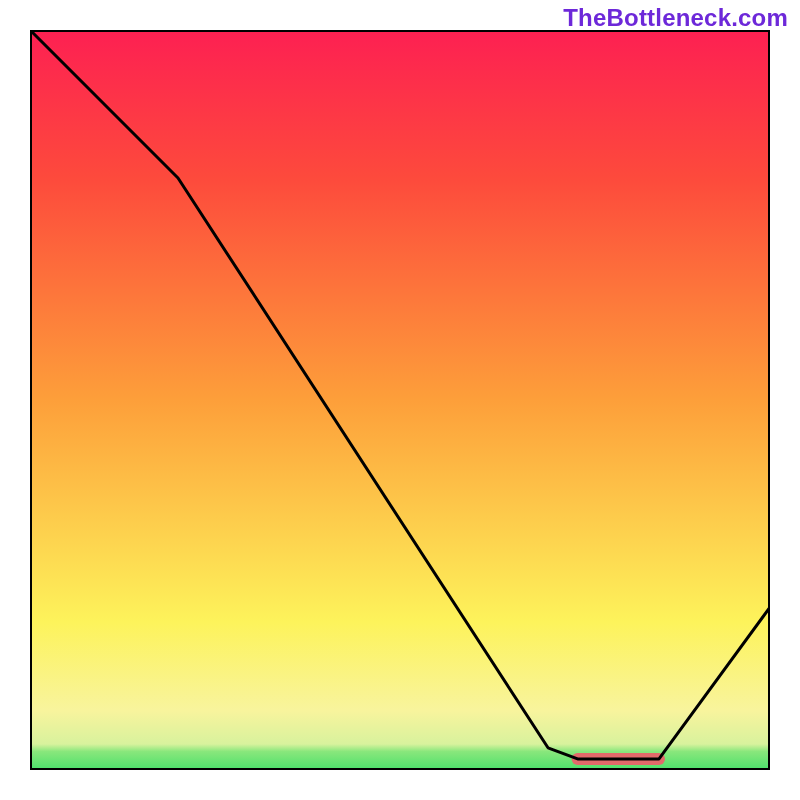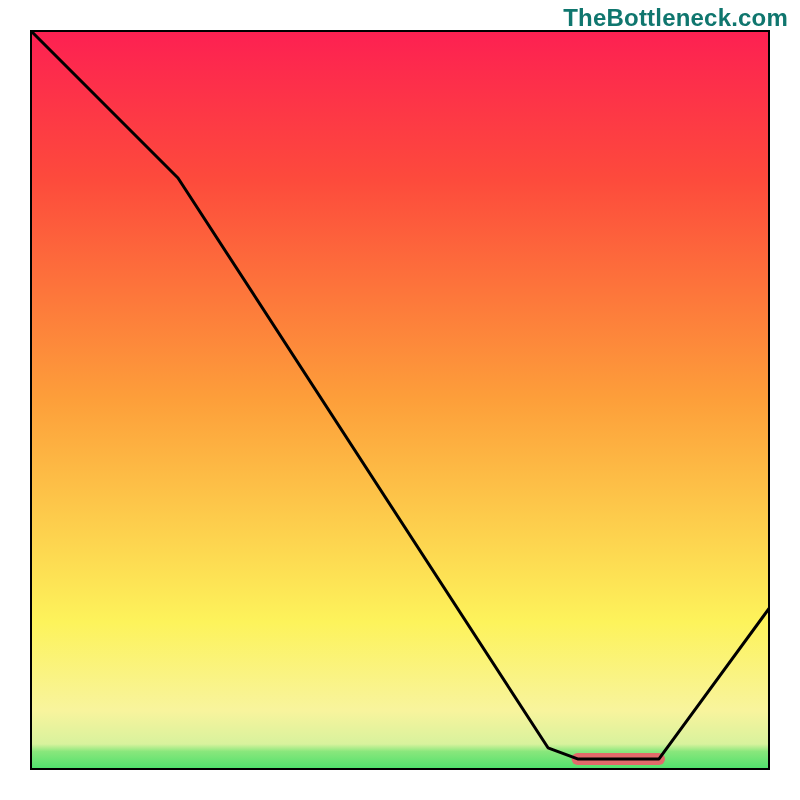--- a/index.html
+++ b/index.html
@@ -14,21 +14,21 @@
     position: relative;
     width: 800px;
     height: 800px;
   }
   .watermark {
     position: absolute;
     top: 4px;
     right: 12px;
     font-size: 24px;
     font-weight: bold;
-    color: #0f766e;
+    color: #6d28d9;
     letter-spacing: 0.2px;
     z-index: 10;
   }
   .plot {
     position: absolute;
     left: 30px;
     top: 30px;
     width: 740px;
     height: 740px;
   }

